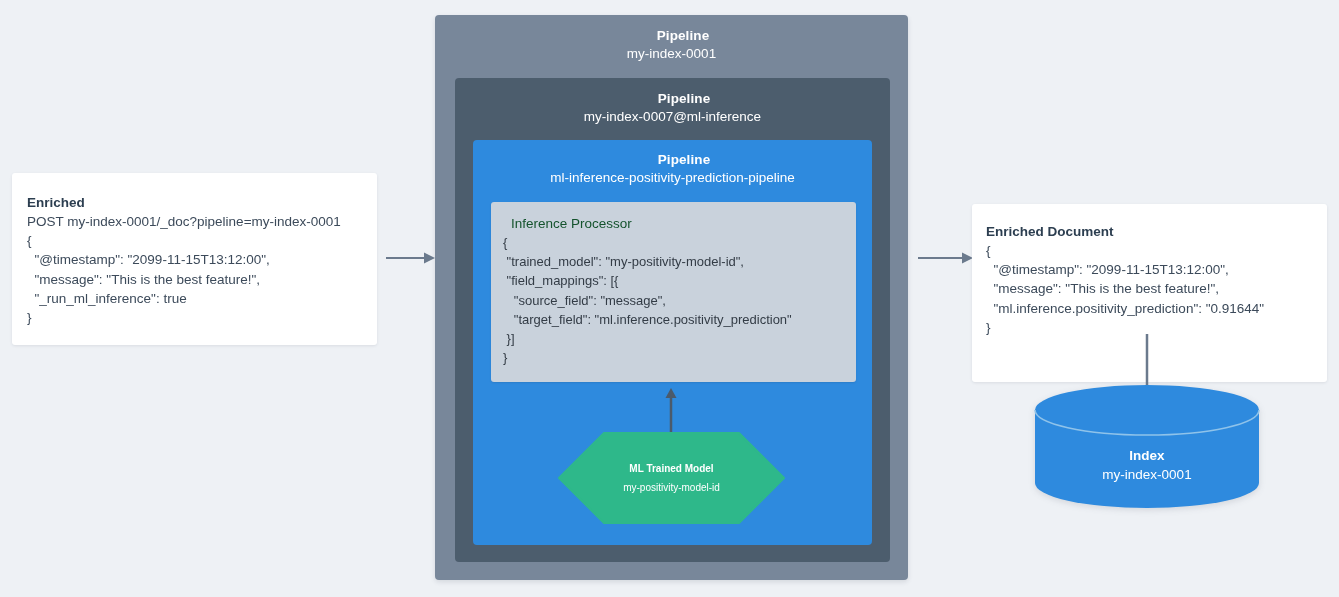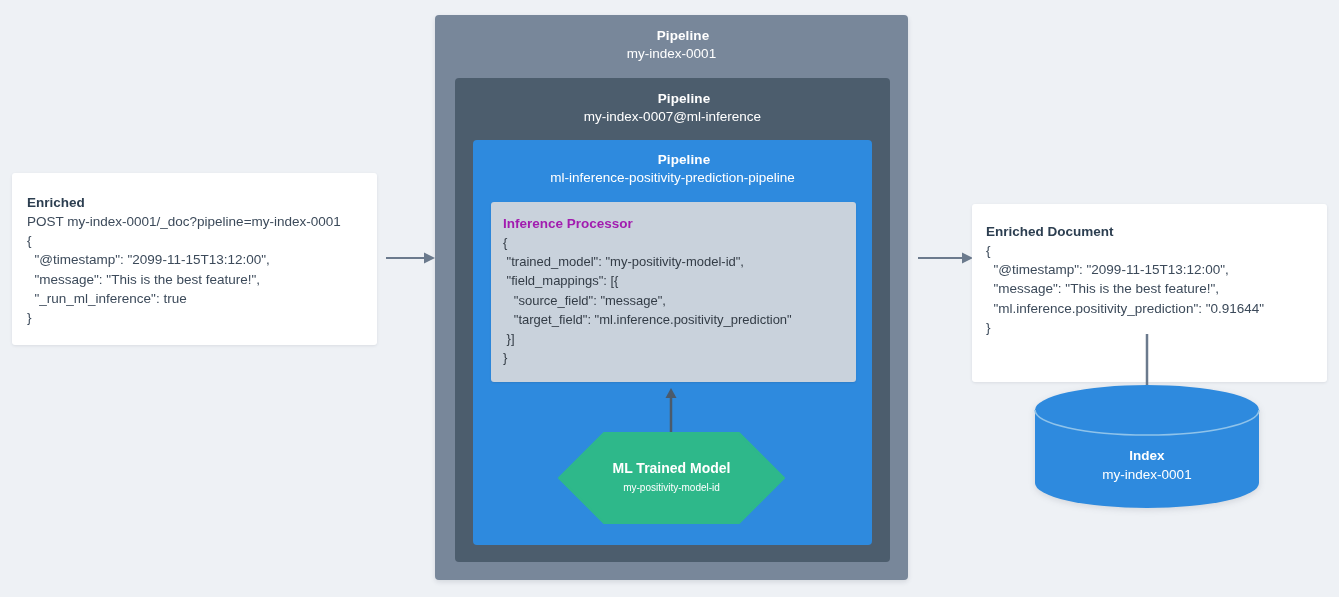--- a/index.html
+++ b/index.html
@@ -113,25 +113,26 @@
     top: 62px;
     width: 365px;
     height: 180px;
     background: #c9d2dc;
     border-radius: 3px;
     box-sizing: border-box;
     padding: 12px 0 0 12px;
     box-shadow: 0 1px 2px rgba(30,40,60,0.13);
   }
   #inference-processor .proc-title {
-    font-weight: bold;
-    font-size: 13.5px;
-    color: #a21caf;
+    font-weight: normal;
+    font-size: 13.5px;
+    color: #14532d;
     line-height: 19px;
     white-space: pre;
+    margin-left: 8px;
   }
   #inference-processor .proc-line {
     font-size: 13px;
     color: #333c46;
     line-height: 19.2px;
     white-space: pre;
   }
 
   
   #ml-trained-model {
@@ -154,21 +155,21 @@
     display: flex;
     flex-direction: column;
     align-items: center;
     justify-content: center;
     color: #ffffff;
     text-align: center;
     line-height: 19px;
   }
   #ml-trained-model .hex-kind {
     font-weight: bold;
-    font-size: 14px;
+    font-size: 10px;
   }
   #ml-trained-model .hex-name {
     font-size: 10px;
   }
 
   
   #index-cylinder {
     position: absolute;
     left: 1033px;
     top: 384px;

